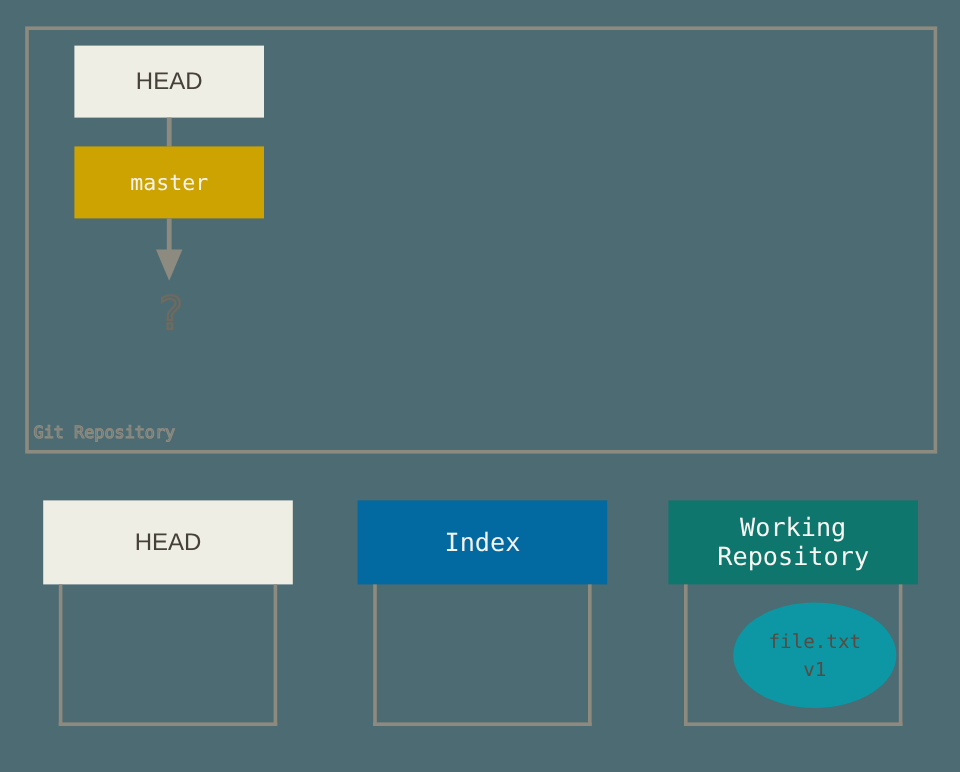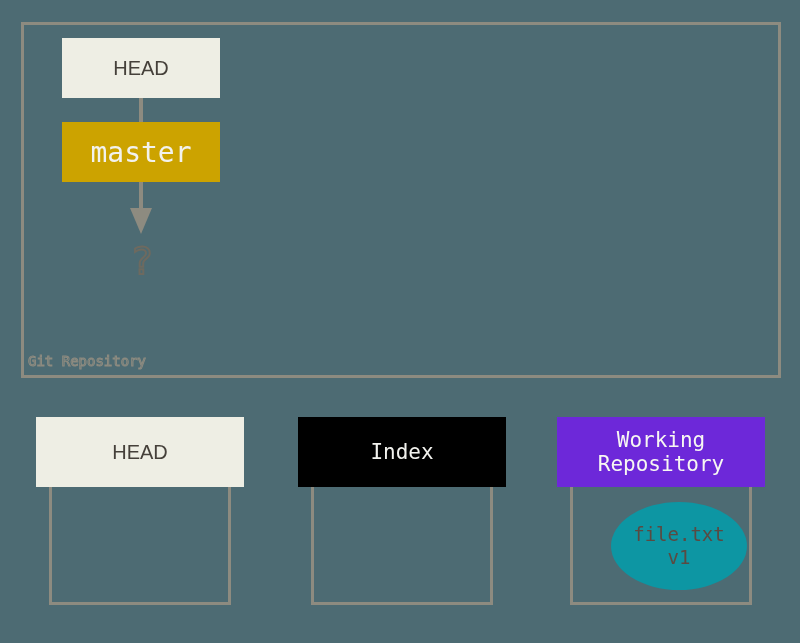--- a/index.html
+++ b/index.html
@@ -62,21 +62,21 @@
   }
 
   #repo-master-box {
     left: 62px;
     top: 122px;
     width: 158px;
     height: 60px;
     background: #cca300;
     color: #f2f2ee;
     font-family: "DejaVu Sans Mono", "Liberation Mono", monospace;
-    font-size: 28px;
+    font-size: 18px;
   }
 
   
   .connector {
     position: absolute;
     background: #8d8b80;
   }
   #connector-head-master {
     left: 139px;
     top: 98px;
@@ -135,27 +135,27 @@
     justify-content: center;
     text-align: center;
   }
   #stage-header-head {
     background: #eeeee4;
     color: #45403a;
     font-family: "Liberation Sans", sans-serif;
     font-size: 20px;
   }
   #stage-header-index {
-    background: #000000;
+    background: #0369a1;
     color: #f2f2ee;
     font-family: "DejaVu Sans Mono", "Liberation Mono", monospace;
     font-size: 21px;
   }
   #stage-header-workdir {
-    background: #6d28d9;
+    background: #0f766e;
     color: #f7f7f2;
     font-family: "DejaVu Sans Mono", "Liberation Mono", monospace;
     font-size: 21px;
     line-height: 24px;
   }
 
   .stage-body {
     position: absolute;
     left: 13px;
     top: 70px;
@@ -175,21 +175,21 @@
     top: 15px;
     width: 136px;
     height: 88px;
     border-radius: 50%;
     background: #0d96a3;
     display: flex;
     flex-direction: column;
     align-items: center;
     justify-content: center;
     font-family: "DejaVu Sans Mono", "Liberation Mono", monospace;
-    font-size: 19px;
+    font-size: 16px;
     line-height: 23px;
     color: #5a4a42;
     text-align: center;
   }
 </style>
 </head>
 <body>
 
 <div id="canvas">
 

